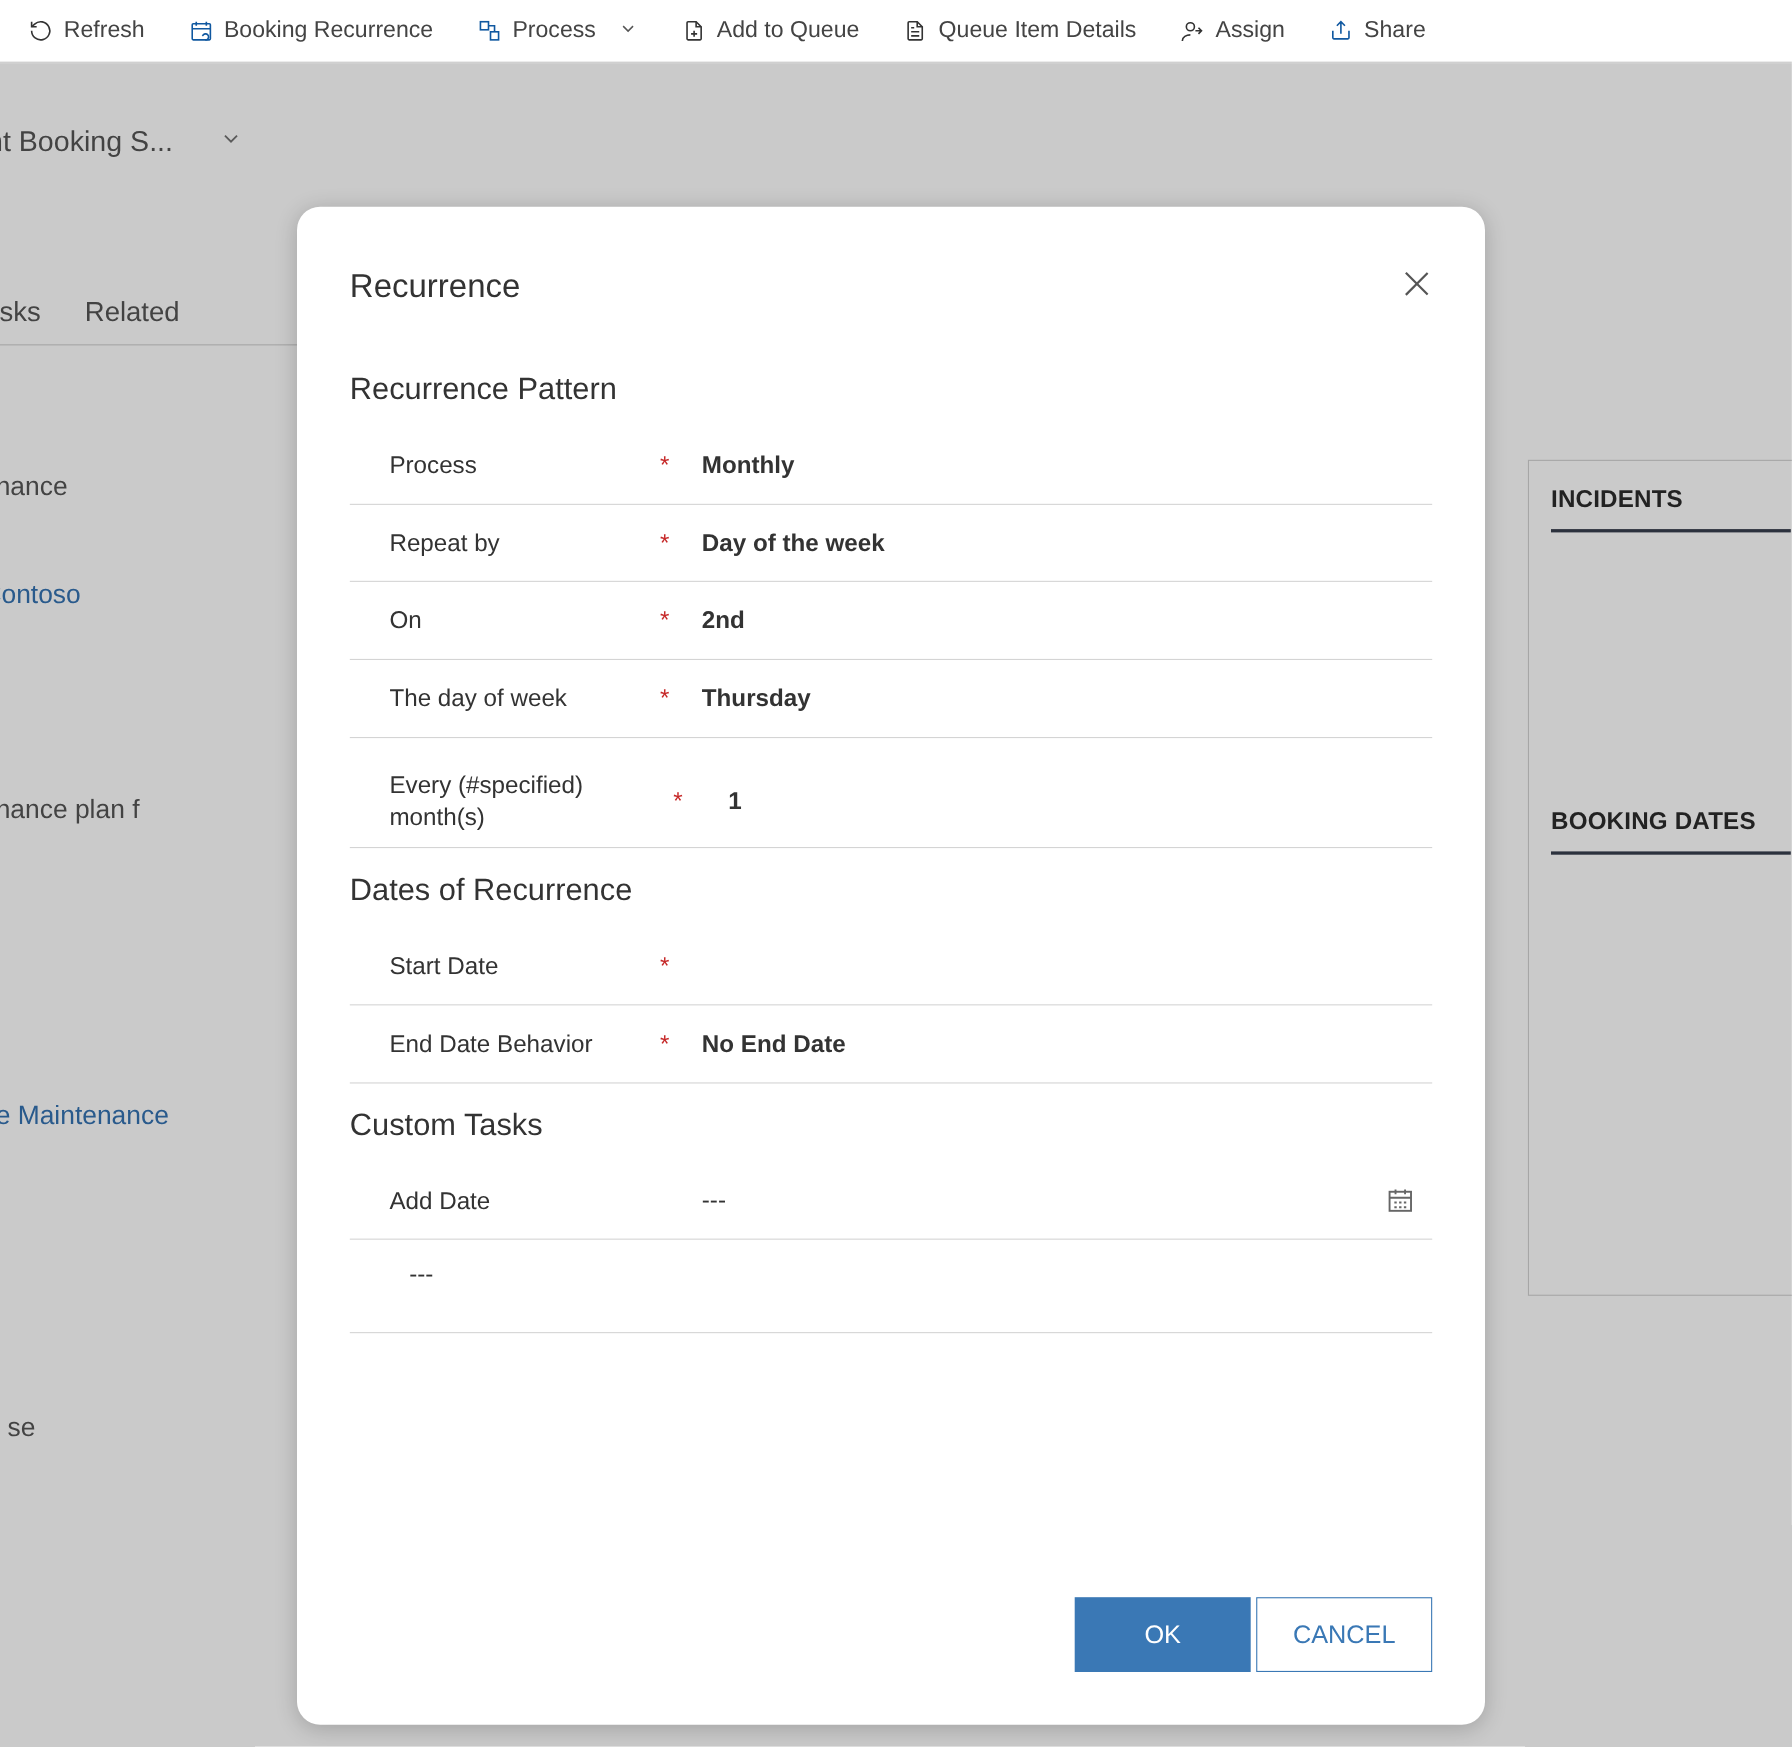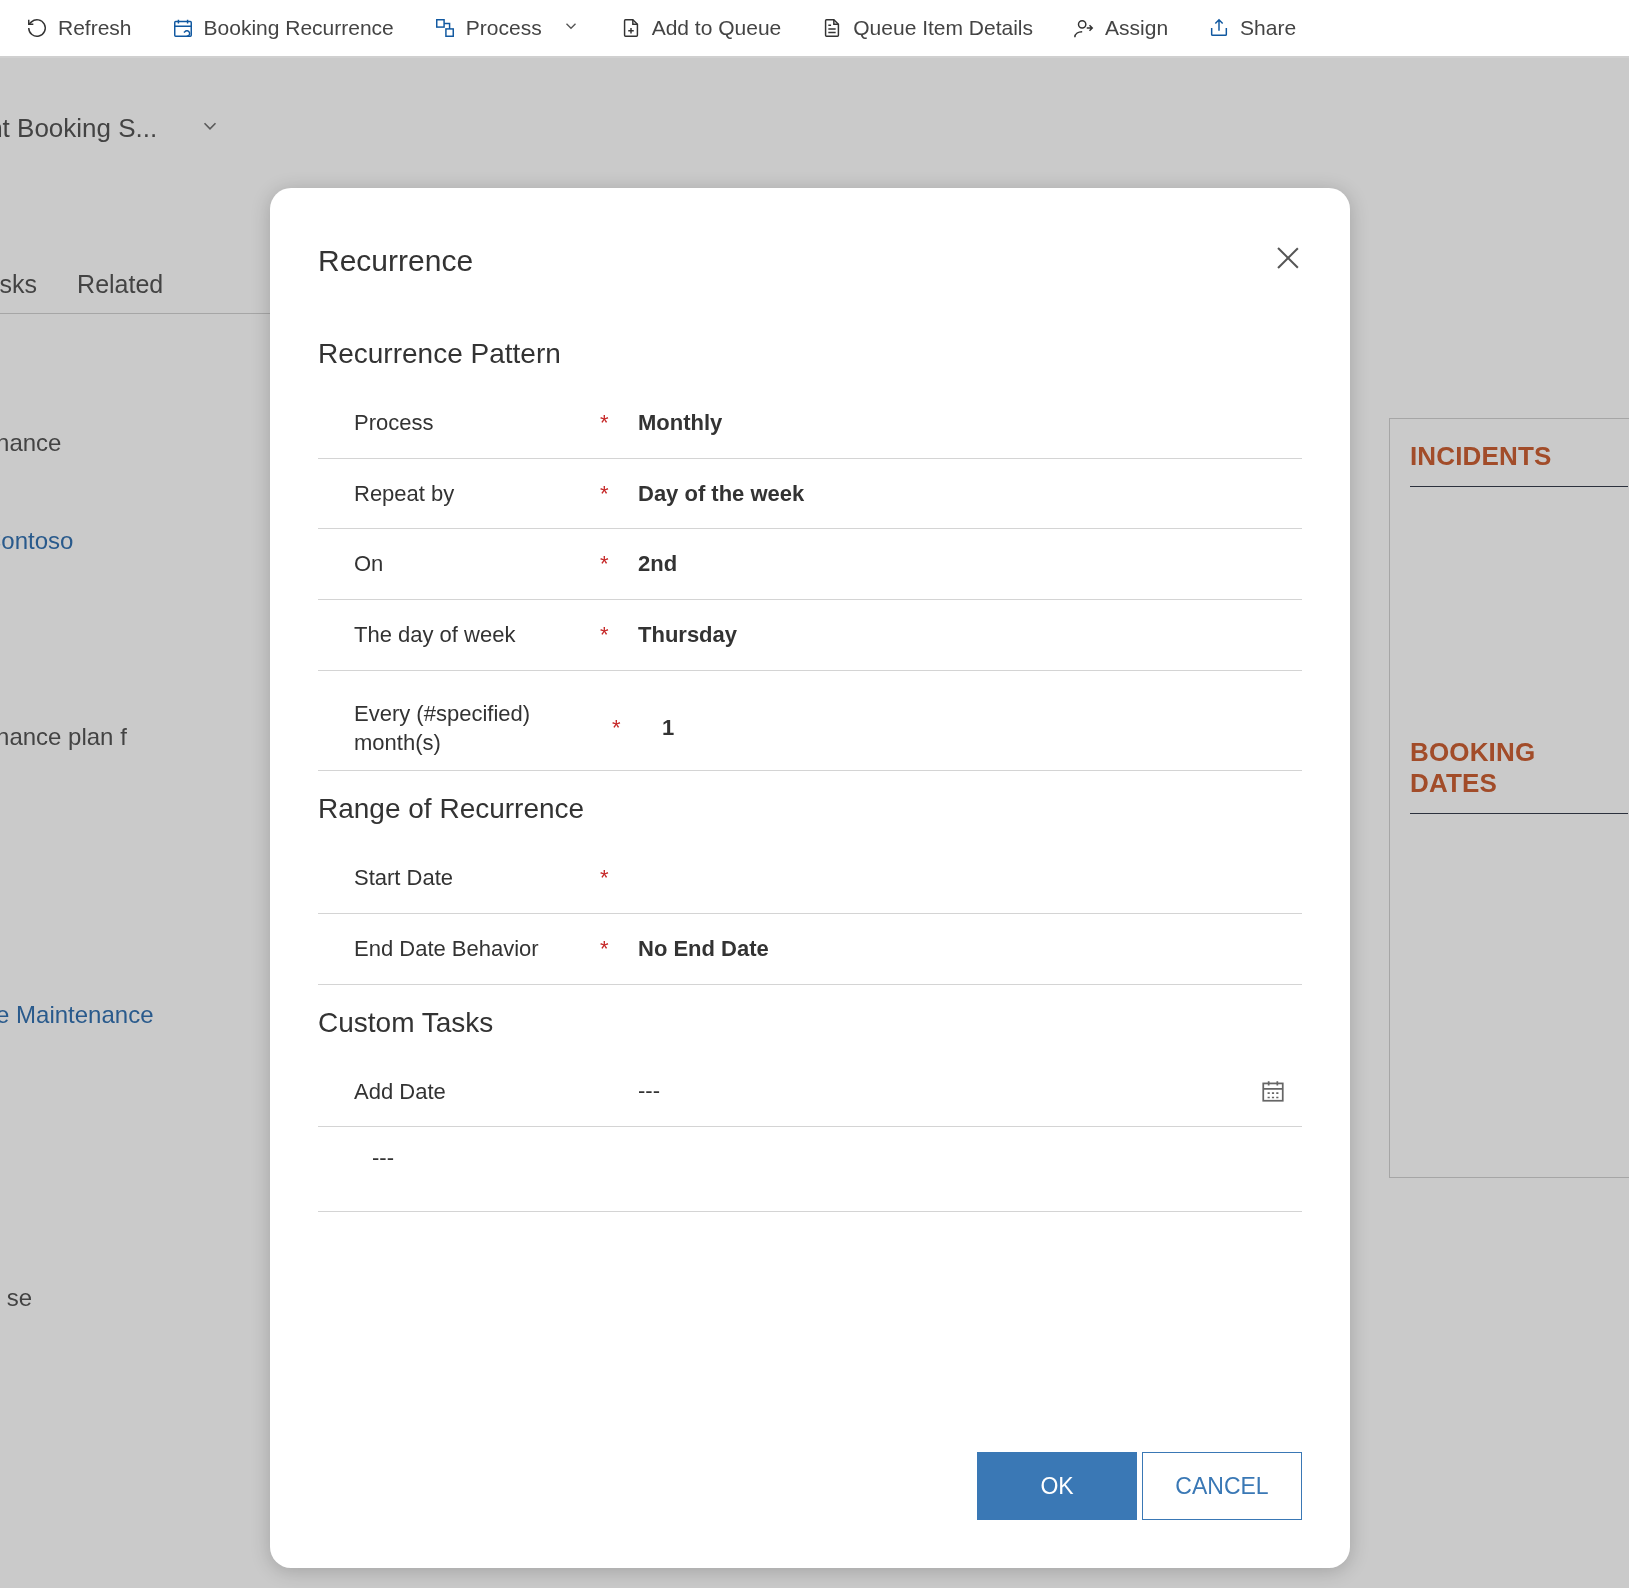--- a/index.html
+++ b/index.html
@@ -93,21 +93,21 @@
   .right-panel {
     position:absolute;
     right:-20px;
     top:360px;
     width:260px;
     border:1.5px solid #c8c8c8;
     background:#fff;
     height:760px;
     padding: 22px 20px;
   }
-  .rp-heading { font-size:26px; font-weight:600; letter-spacing:0.15px; color:#c2410c; padding-bottom:14px; border-bottom:1px solid #0f172a;}
+  .rp-heading { font-size:22px; font-weight:600; letter-spacing:0.15px; color:#000000; padding-bottom:14px; border-bottom:3px solid #0f172a;}
   .rp-gap { height:250px;}
   
   .scrim {
     position:absolute;
     inset:0;
     background:rgba(100,100,100,0.34);
   }
 
   
   .dialog {
@@ -367,21 +367,21 @@
       <div class="req-cell">*</div>
       <div class="value-cell">Thursday</div>
     </div>
 
     <div class="form-row tall">
       <div class="label-cell">Every (#specified) month(s)</div>
       <div class="req-cell">*</div>
       <div class="value-cell">1</div>
     </div>
 
-    <div class="section-heading tight">Range of Recurrence</div>
+    <div class="section-heading tight">Dates of Recurrence</div>
 
     <div class="form-row">
       <div class="label-cell">Start Date</div>
       <div class="req-cell">*</div>
     </div>
 
     <div class="form-row">
       <div class="label-cell">End Date Behavior</div>
       <div class="req-cell">*</div>
       <div class="value-cell">No End Date</div>

